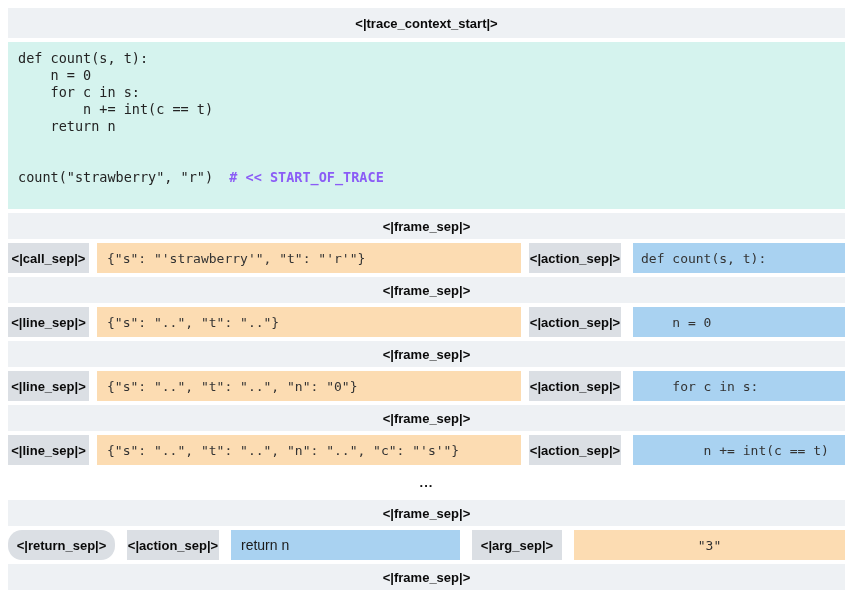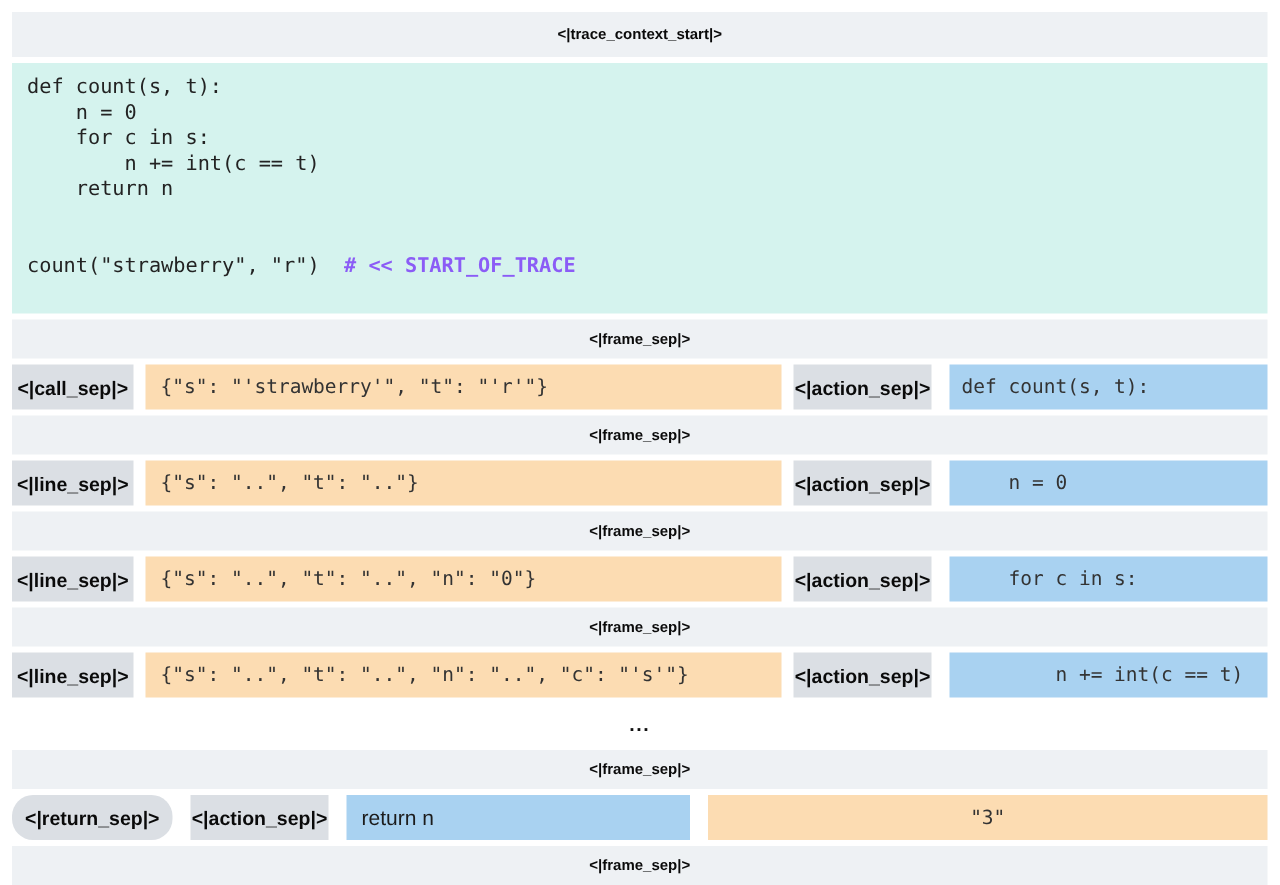--- a/index.html
+++ b/index.html
@@ -11,21 +11,21 @@
   }
   .page {
     width: 853px; height: 590px;
     padding: 8px;
     display: flex; flex-direction: column; gap: 4px;
   }
   .bar {
     background: var(--c-bar, #eef1f4);
     height: 26px; flex: 0 0 26px;
     display: flex; align-items: center; justify-content: center;
-    font-weight: bold; font-size: 10px; color: #0a0a0a;
+    font-weight: bold; font-size: 13px; color: #0a0a0a;
   }
   .bar--lg { height: 30px; flex: 0 0 30px; }
   .code-block {
     background: var(--c-teal, #d5f3ee);
     height: 167px; flex: 0 0 167px;
     padding: 8px 10px;
     font-family: "DejaVu Sans Mono", monospace;
     font-size: 13.5px; line-height: 17px;
     color: #232323;
     white-space: pre;
@@ -152,20 +152,21 @@
   </div>
 
   <div class="bar">
     <span>&lt;|frame_sep|&gt;</span>
   </div>
 
   <div class="row row--return">
     <div class="chip w-returnsep">&lt;|return_sep|&gt;</div>
     <div class="chip w-actionsep">&lt;|action_sep|&gt;</div>
     <div class="box box--action-return">return n</div>
+    <div class="chip w-argsep">&lt;|arg_sep|&gt;</div>
     <div class="box box--retval">"3"</div>
   </div>
 
   <div class="bar">
     <span>&lt;|frame_sep|&gt;</span>
   </div>
 
 </div>
 
 </body></html>

